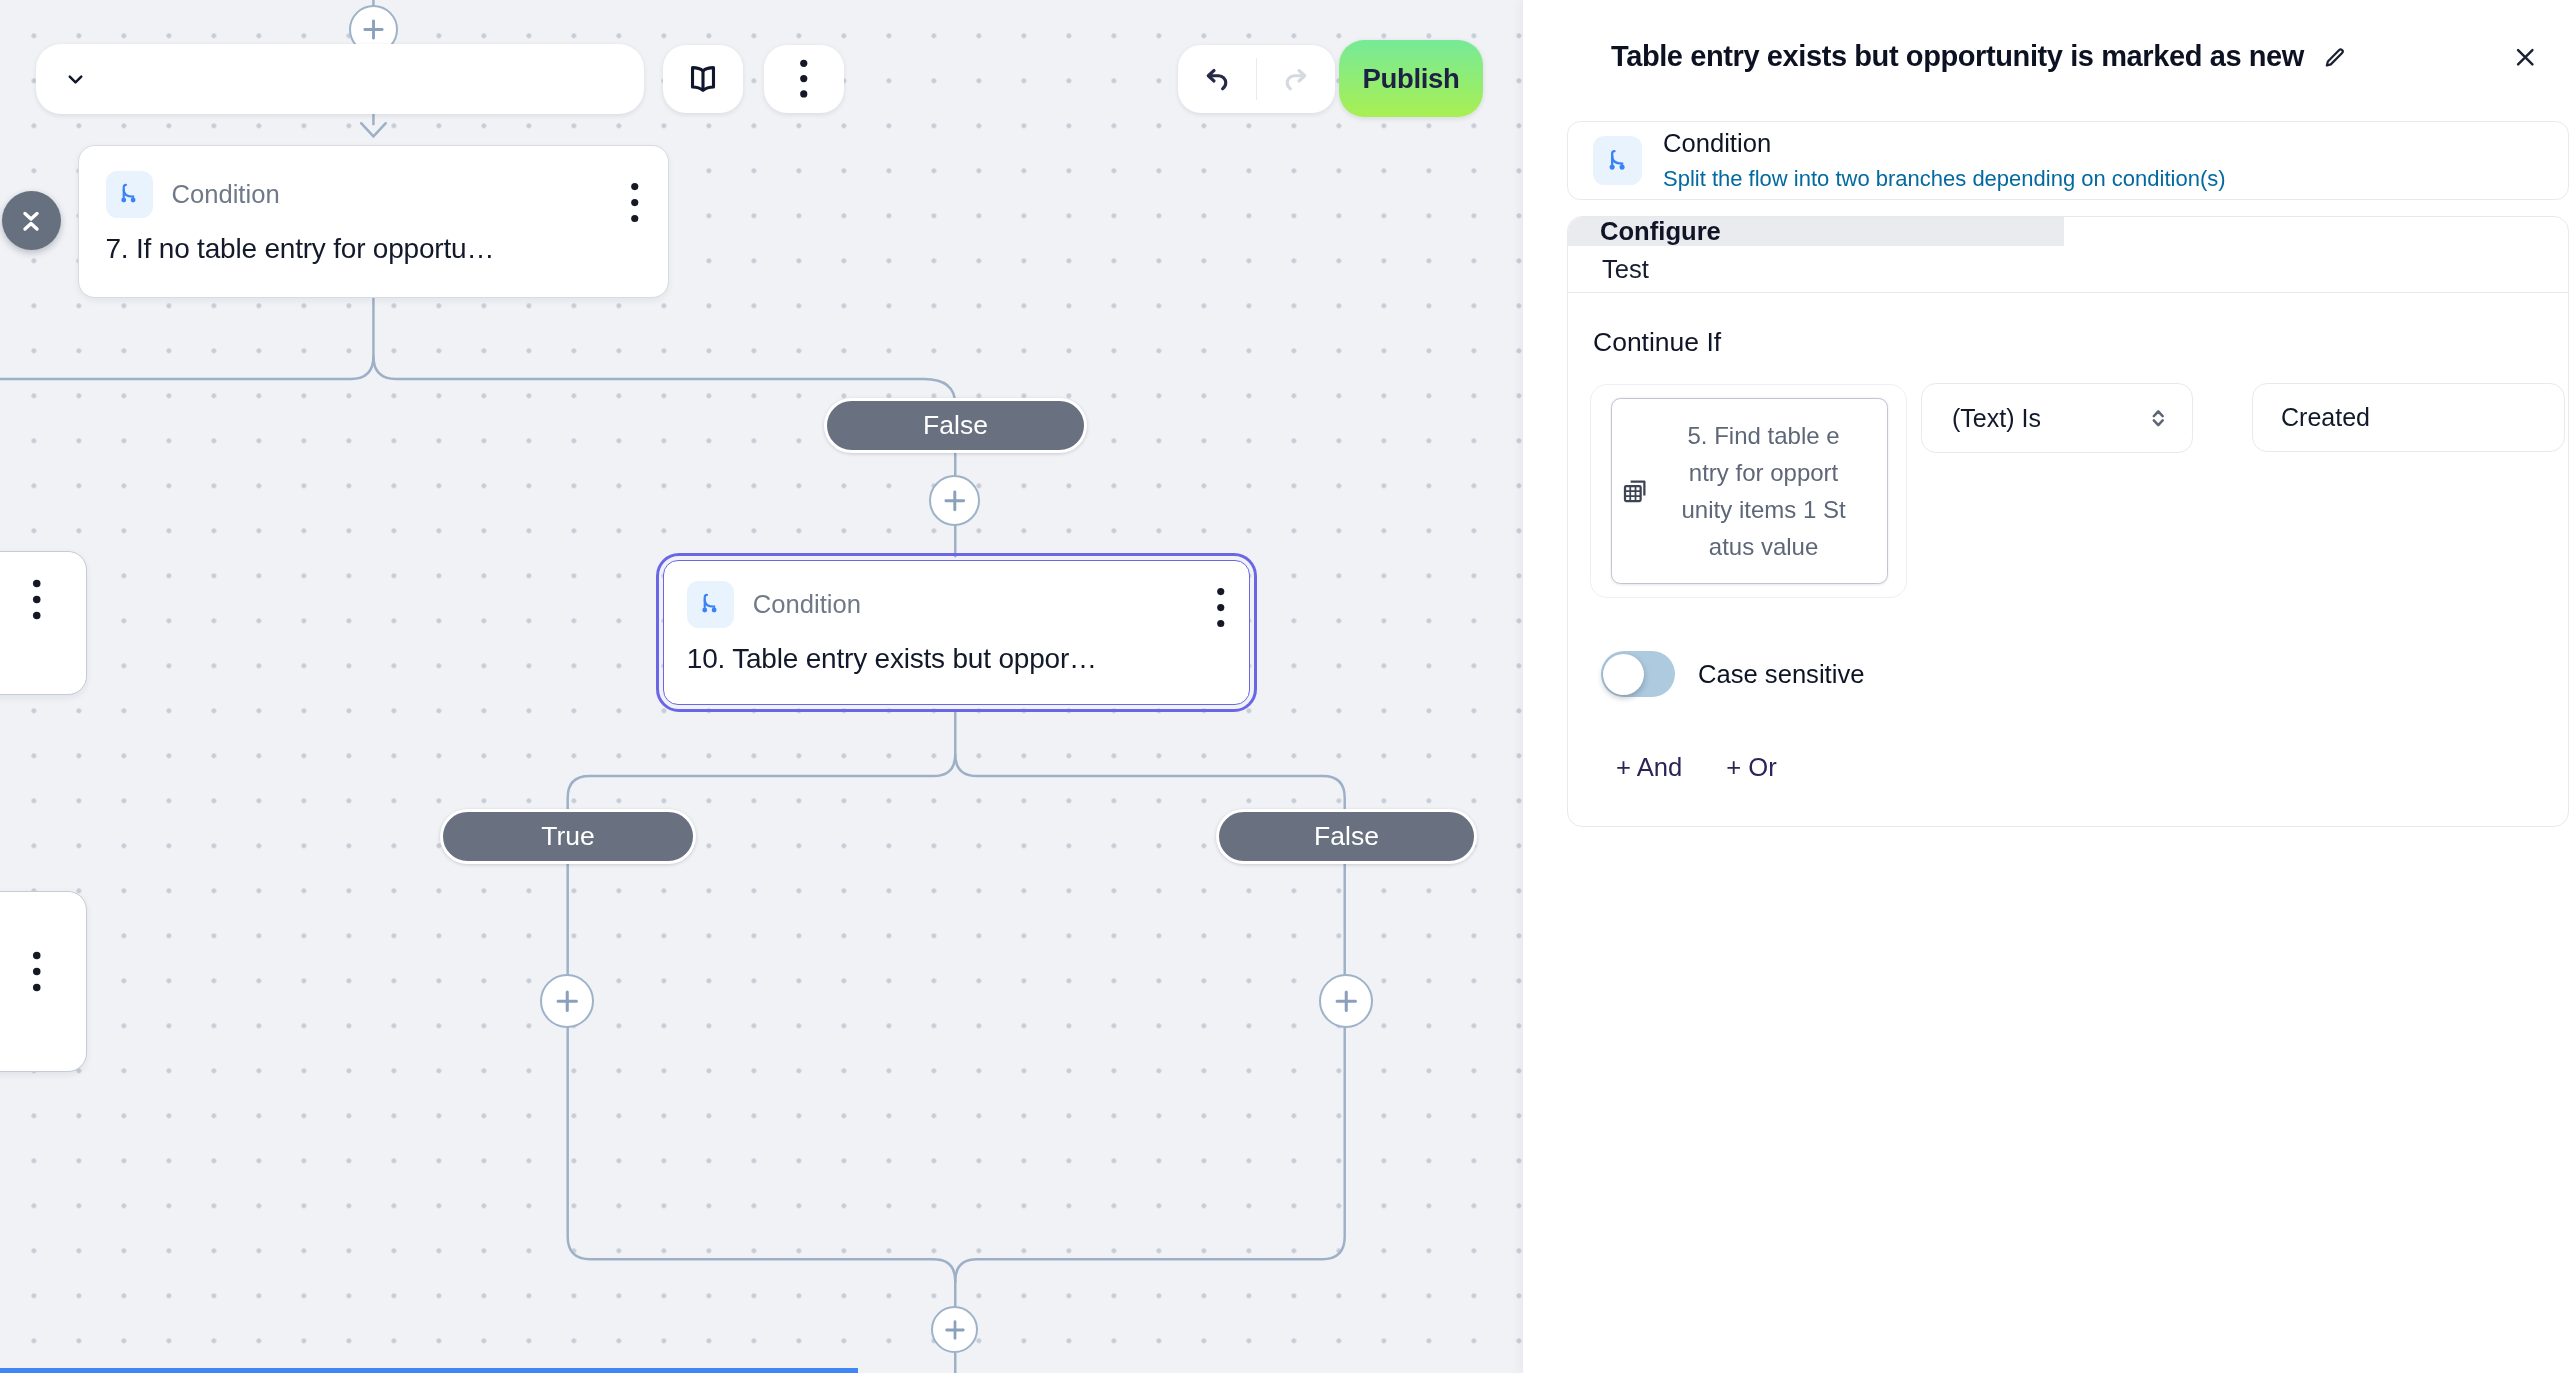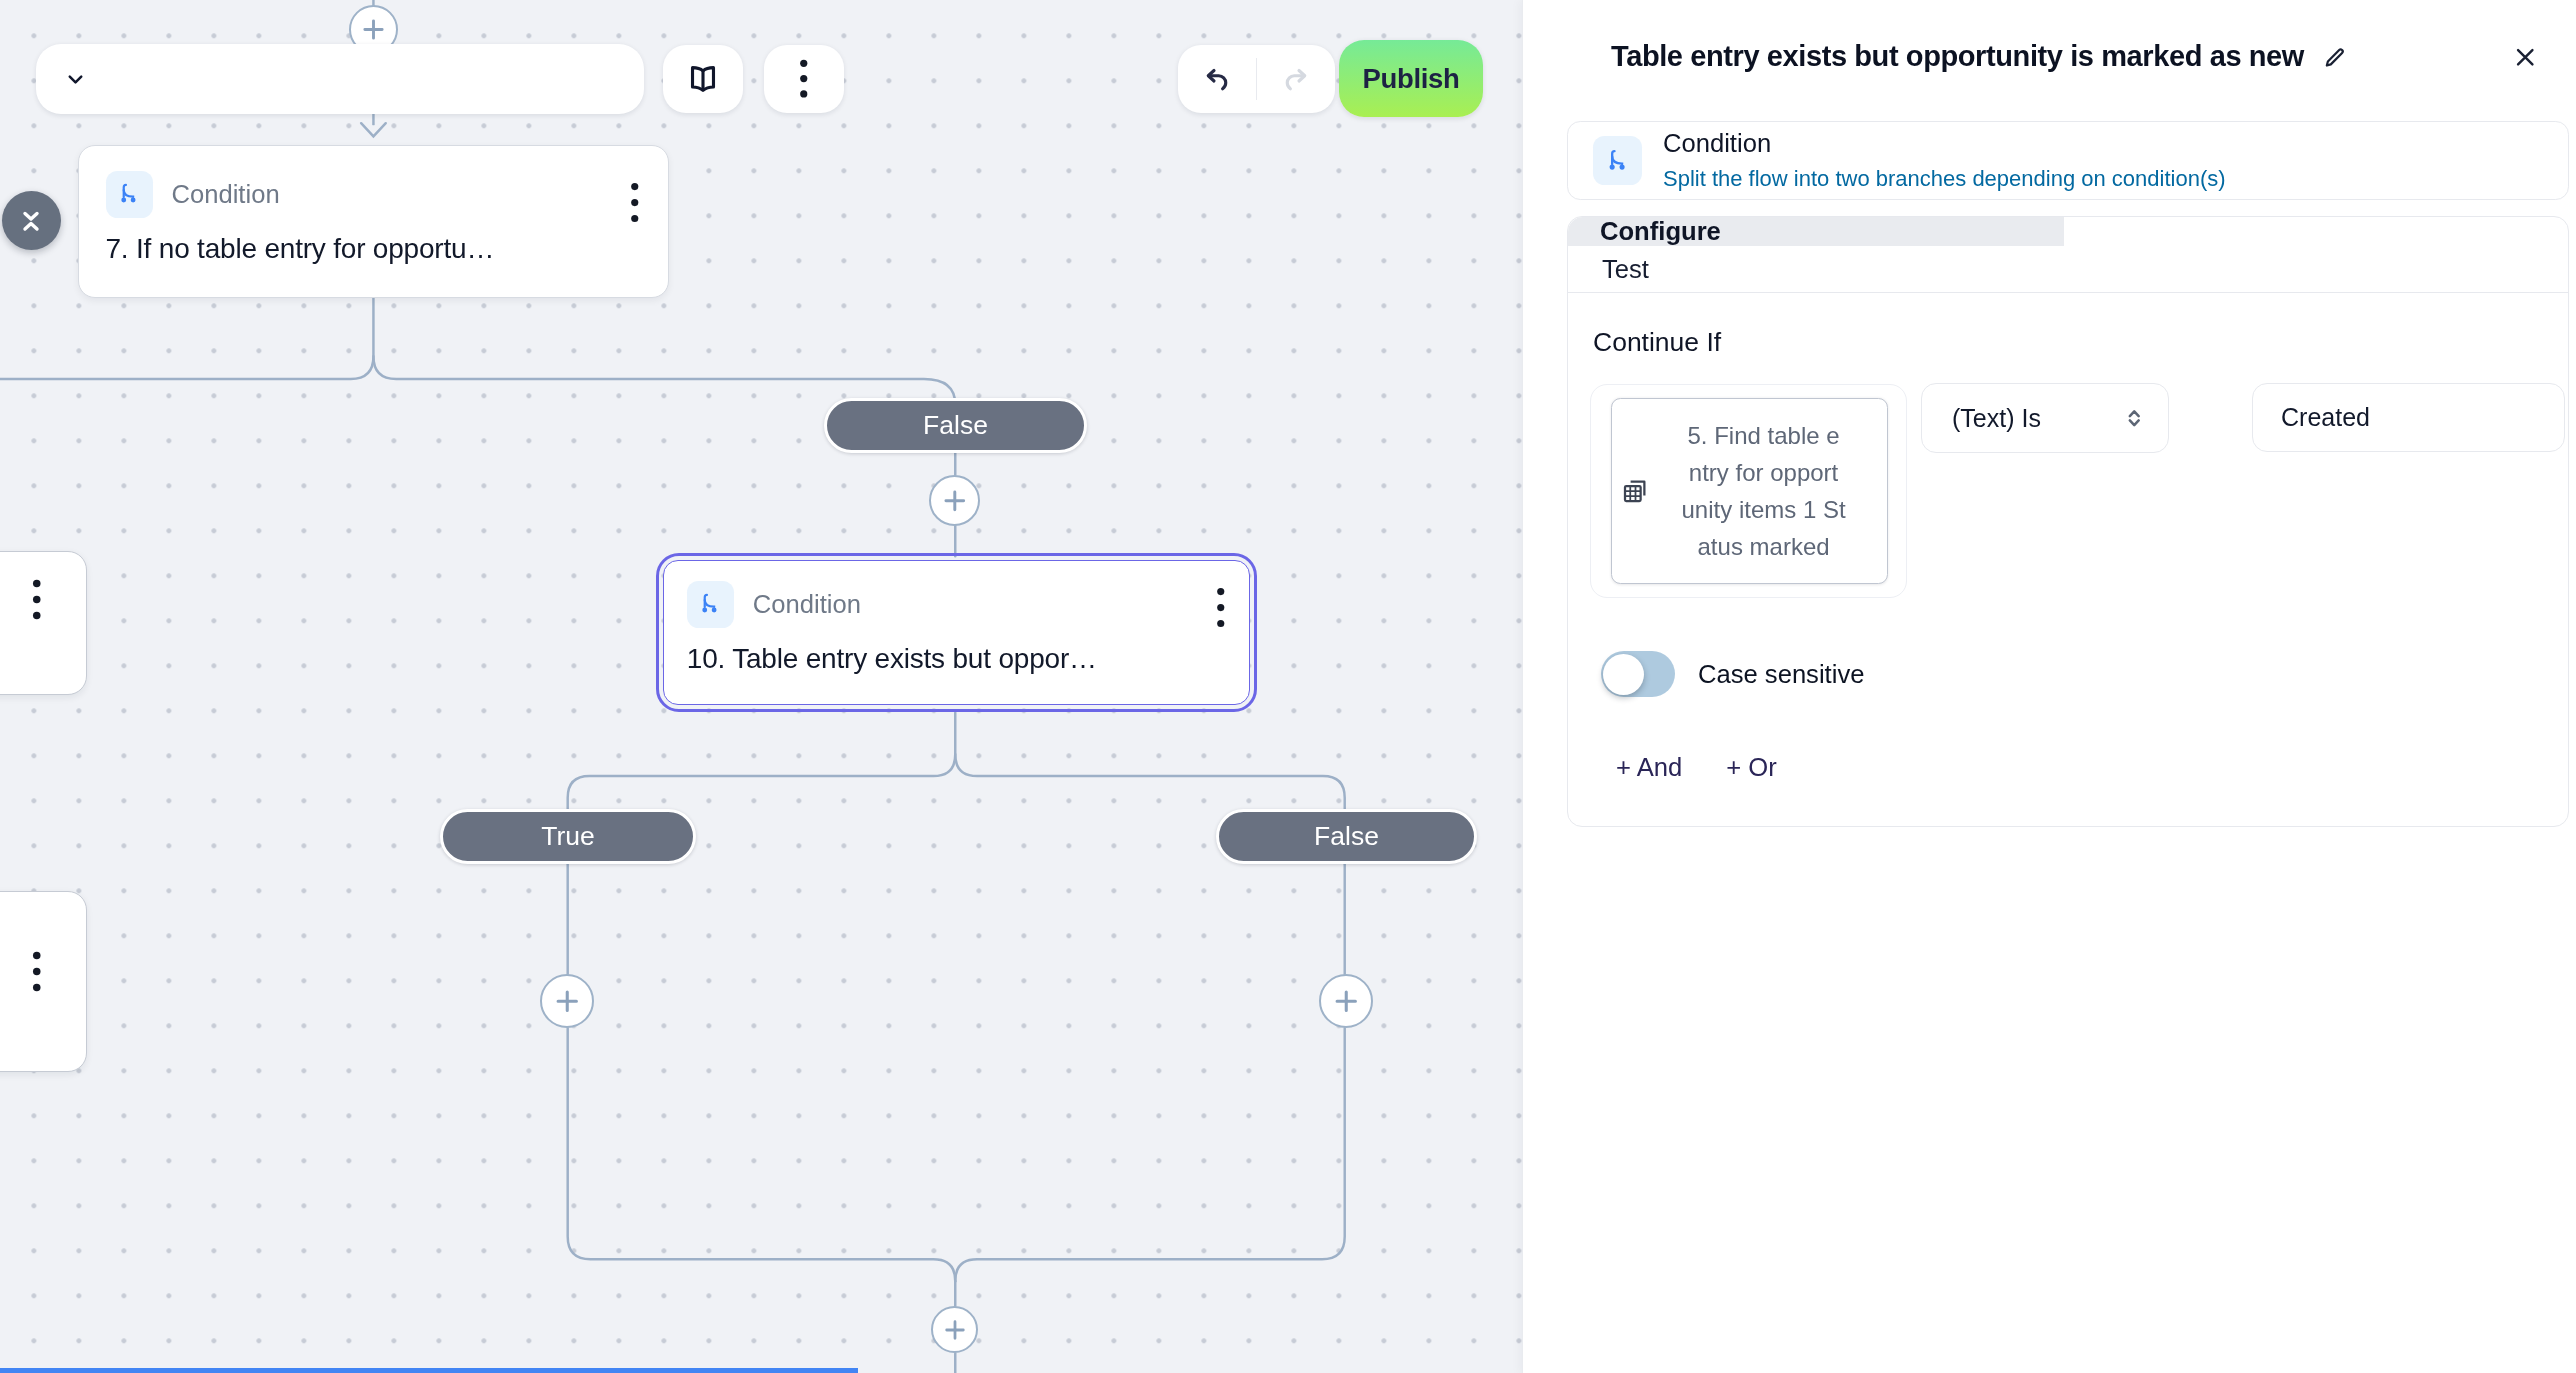--- a/index.html
+++ b/index.html
@@ -113,21 +113,21 @@
   .section-title{ position:absolute; left:25px; top:110px; font-size:26.5px; font-weight:500; color:#0f1526;}
 
   .field-outer{ position:absolute; left:22px; top:167px; width:317px; height:214px;
     border:1.4px solid #edeff4; border-radius:17px;}
   .field-chip{ position:absolute; left:20px; top:13.3px; width:277px; height:186px;
     border:1.9px solid #c0c6d1; border-radius:9.5px; background:#fff;
     box-shadow:0 0.9px 2.8px rgba(16,24,40,.10);
     display:flex; align-items:center; padding:0 9.5px 0 7.6px; cursor:pointer;}
   .chip-lines{ flex:1; text-align:center; font-size:24px; color:#5e6777; line-height:37px;}
 
-  .op-select{ position:absolute; left:353px; top:166px; width:248px; height:70px;
+  .op-select{ position:absolute; left:353px; top:166px; width:272px; height:70px;
     border:1.4px solid var(--panel-border); border-radius:15px; background:#fff;
     display:flex; align-items:center; justify-content:space-between; padding:0 21px 0 30px;
     font-size:25px; color:#12192b; cursor:pointer;}
   .val-input{ position:absolute; left:684px; top:166px; width:313px; height:69px;
     border:1.4px solid var(--panel-border); border-radius:15px; background:#fff;
     display:flex; align-items:center; padding-left:28px; font-size:25px; color:#12192b; cursor:text;}
 
   .toggle-row{ position:absolute; left:33px; top:434px; display:flex; align-items:center; gap:23px;}
   .toggle{ position:relative; width:74px; height:46px; border-radius:24px; background:#aecadf; cursor:pointer;}
   .knob{ position:absolute; left:1.9px; top:2.8px; width:41px; height:41px; border-radius:50%;
@@ -359,21 +359,21 @@
       <div class="field-chip">
         <svg width="30" height="30" viewBox="0 0 24 24">
           <path d="M8.5 4.5 H19.5 V15.5" stroke="#3c4352" stroke-width="1.8" fill="none" stroke-linejoin="round"></path>
           <rect x="4" y="8" width="12.5" height="12" rx="1" stroke="#3c4352" stroke-width="1.8" fill="#fff"></rect>
           <path d="M4 12 h12.5 M4 16 h12.5 M8.2 8 v12 M12.4 8 v12" stroke="#3c4352" stroke-width="1.4" fill="none"></path>
         </svg>
         <div class="chip-lines">
           <div>5. Find table e</div>
           <div>ntry for opport</div>
           <div>unity items 1 St</div>
-          <div>atus marked</div>
+          <div>atus value</div>
         </div>
       </div>
     </div>
 
     <div class="op-select">
       <span>(Text) Is</span>
       <svg width="26.5" height="26.5" viewBox="0 0 24 24">
         <path d="M8 10 l4-4.2 4 4.2" stroke="#5d6675" stroke-width="2.3" fill="none" stroke-linecap="round" stroke-linejoin="round"></path>
         <path d="M8 14 l4 4.2 4-4.2" stroke="#5d6675" stroke-width="2.3" fill="none" stroke-linecap="round" stroke-linejoin="round"></path>
       </svg>

